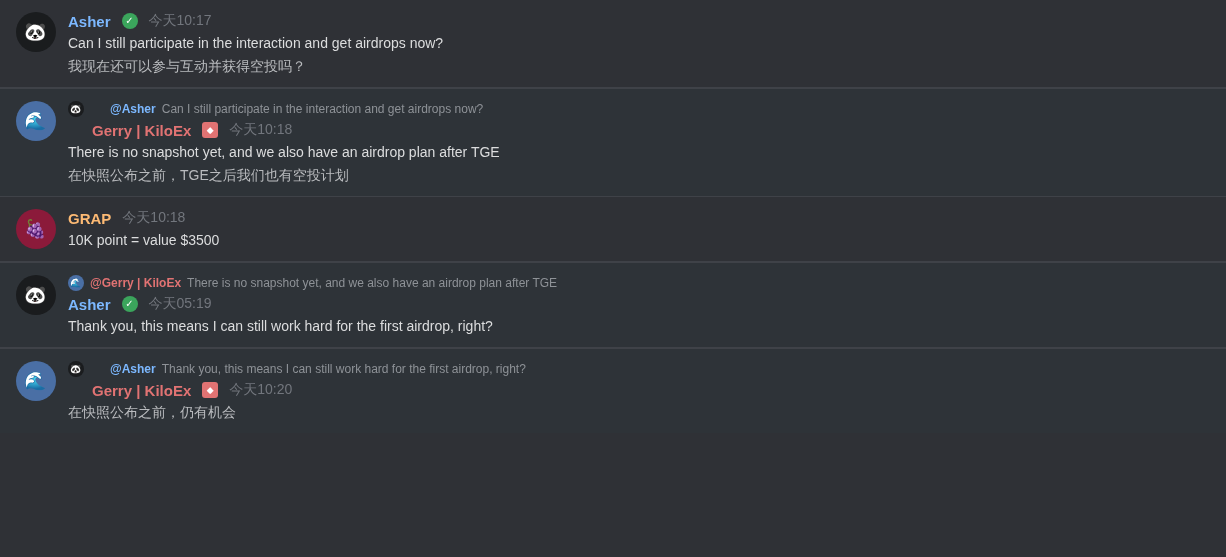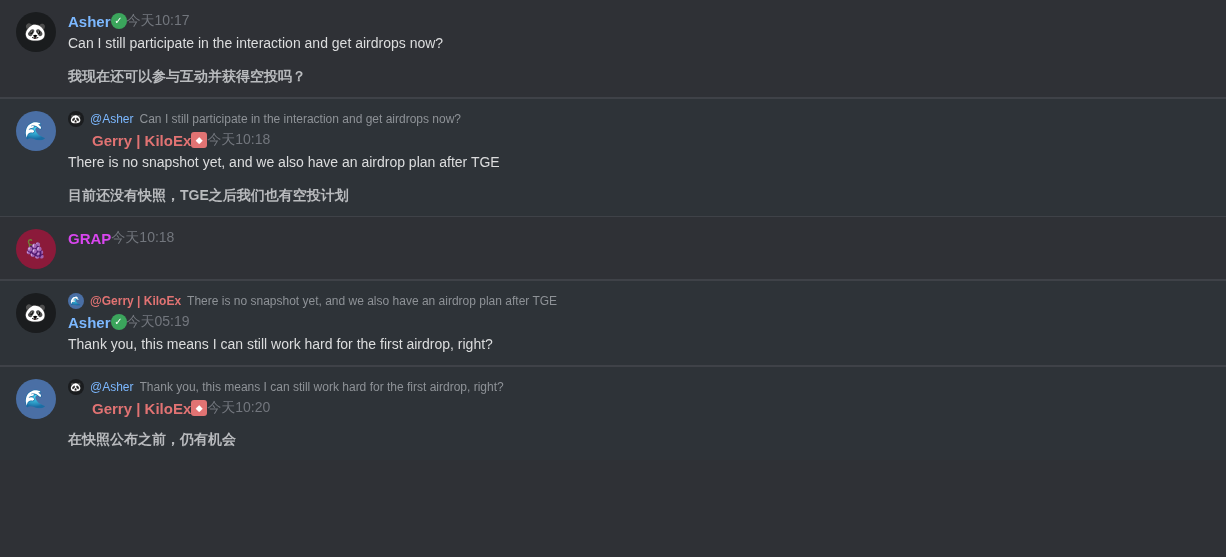--- a/index.html
+++ b/index.html
@@ -41,30 +41,30 @@
     }
     .avatar-grap {
       background: #8b1a3a;
     }
     .message-content {
       flex: 1;
     }
     .message-header {
       display: flex;
       align-items: center;
-      gap: 0;
+      gap: 11px;
       margin-bottom: 3px;
     }
     .username {
       font-weight: 600;
       font-size: 15px;
     }
     .username-asher { color: #7cb8ff; }
     .username-gerry { color: #e17373; margin-left: 24px; }
-    .username-grap { color: #d946ef; }
+    .username-grap { color: #fdba74; }
     .verified-badge {
       display: inline-block;
       width: 16px;
       height: 16px;
       background: #3ba55c;
       border-radius: 50%;
       text-align: center;
       line-height: 16px;
       font-size: 10px;
       color: white;
@@ -86,22 +86,21 @@
     }
     .message-text {
       color: #dcddde;
       line-height: 1.5;
       font-size: 14px;
     }
     .message-text-secondary {
       color: #b9bbbe;
       line-height: 1.5;
       font-size: 14px;
-      margin-top: 12px;
-      font-weight: bold;
+      margin-top: 2px;
     }
     .reply-preview {
       display: flex;
       align-items: center;
       gap: 6px;
       margin-bottom: 4px;
       font-size: 12px;
       color: #72767d;
       padding-left: 0px;
     }
@@ -113,21 +112,22 @@
       flex-shrink: 0;
       display: flex;
       align-items: center;
       justify-content: center;
       font-size: 9px;
     }
     .reply-preview-avatar-asher { background: #1a1c1e; }
     .reply-preview-avatar-gerry { background: #4a6fa5; }
     .reply-at {
       color: #7cb8ff;
-      font-weight: 400;
+      font-weight: 700;
+      margin-left: 20px;
     }
     .reply-at-gerry {
       color: #e17373;
       font-weight: 600;
     }
     .reply-text {
       color: #8e9297;
       white-space: nowrap;
       overflow: hidden;
       text-overflow: ellipsis;
@@ -162,31 +162,32 @@
           <div class="reply-preview-avatar reply-preview-avatar-asher">🐼</div>
           <span class="reply-at">@Asher</span>
           <span class="reply-text"> Can I still participate in the interaction and get airdrops now?</span>
         </div>
         <div class="message-header">
           <span class="username username-gerry">Gerry | KiloEx</span>
           <span class="kiloe-badge">◆</span>
           <span class="timestamp">今天10:18</span>
         </div>
         <div class="message-text">There is no snapshot yet, and we also have an airdrop plan after TGE</div>
-        <div class="message-text-secondary">目前还没有快照，TGE之后我们也有空投计划</div>
+        <div class="message-text-secondary">在快照公布之前，TGE之后我们也有空投计划</div>
       </div>
     </div>
     <div class="divider"></div>
     <div class="message-group">
       <div class="avatar avatar-grap">🍇</div>
       <div class="message-content">
         <div class="message-header">
           <span class="username username-grap">GRAP</span>
           <span class="timestamp">今天10:18</span>
         </div>
+        <div class="message-text">10K point = value $3500</div>
       </div>
     </div>
     <div class="divider"></div>
     <div class="message-group reply-group">
       <div class="avatar avatar-asher">🐼</div>
       <div class="message-content">
         <div class="reply-preview">
           <div class="reply-preview-avatar reply-preview-avatar-gerry">🌊</div>
           <span class="reply-at-gerry">@Gerry | KiloEx</span>
           <span class="reply-text"> There is no snapshot yet, and we also have an airdrop plan after TGE</span>

